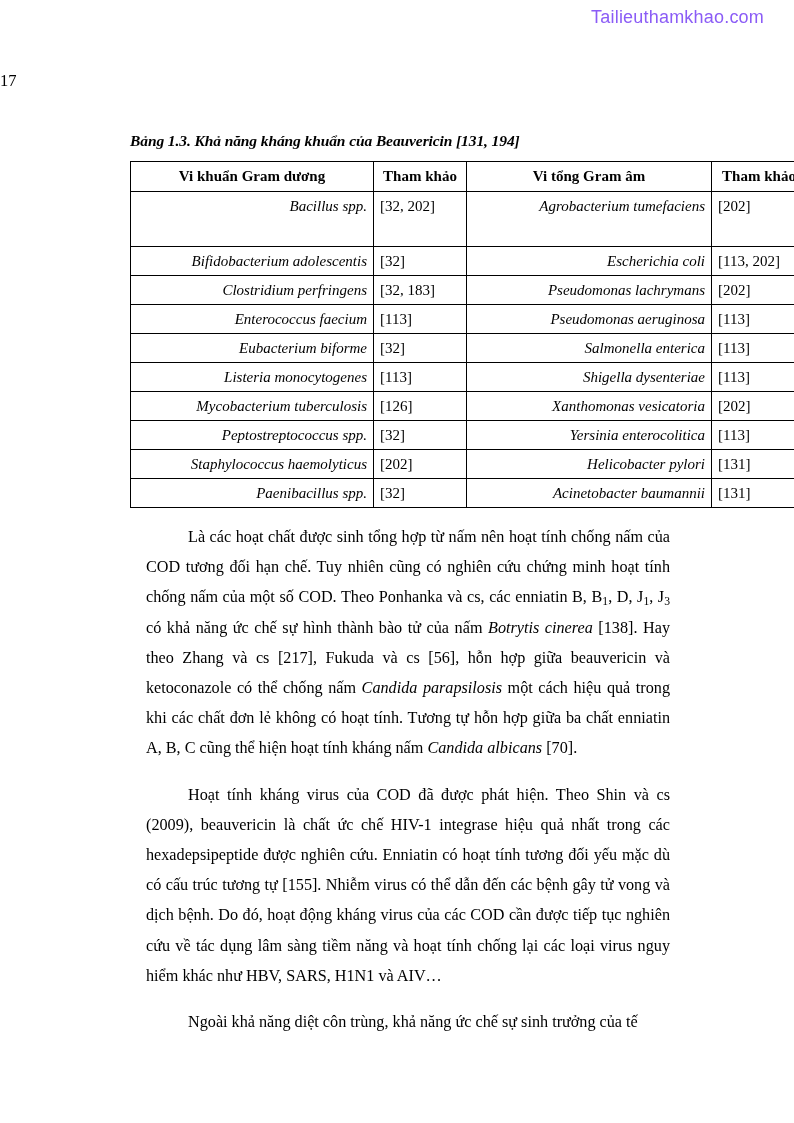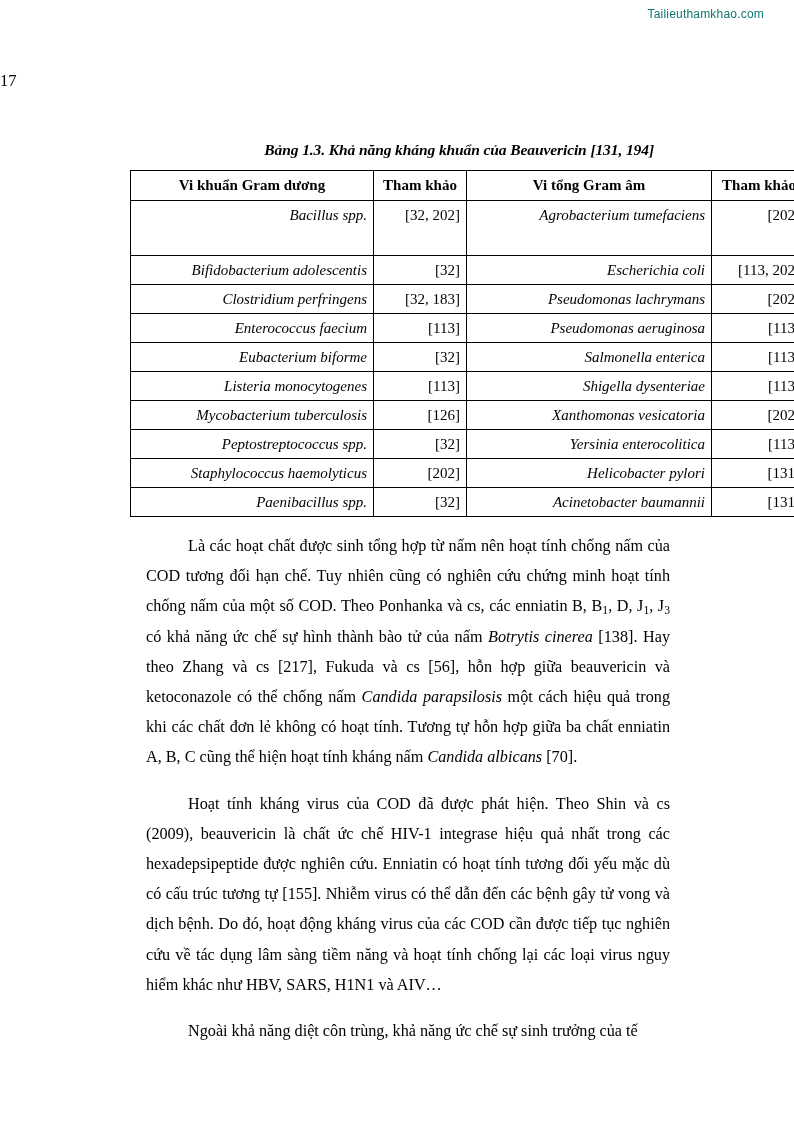--- a/index.html
+++ b/index.html
@@ -20,23 +20,23 @@
     position: absolute;
     inset: 0;
   }
 
   
   .watermark {
     position: absolute;
     top: 7px;
     right: 30px;
     font-family: "Liberation Sans", sans-serif;
-    font-size: 12px;
+    font-size: 18px;
     letter-spacing: 0.2px;
-    color: #0f766e;
+    color: #8b5cf6;
     white-space: nowrap;
   }
 
   
   .page-number {
     position: absolute;
     top: 71px;
     left: 0;
     width: 794px;
     text-align: left;
@@ -49,23 +49,23 @@
     position: absolute;
     top: 124px;
     left: 130px;
     width: 524px;
   }
 
   .table-caption {
     font-weight: bold;
     font-style: italic;
     font-size: 15.5px;
-    text-align: right;
+    text-align: left;
     line-height: 20px;
-    margin: 16px 0 10px 0;
+    margin: 7px 0 10px 0;
     letter-spacing: -0.1px;
   }
 
   
   table.data-table {
     border-collapse: collapse;
     width: 624px;
     margin-left: 0px;
     table-layout: fixed;
     font-size: 15px;
@@ -86,21 +86,21 @@
   th.col-name { width: 230px; }
   th.col-ref  { width: 80px; }
   th.col-name2{ width: 232px; }
   th.col-ref2 { width: 82px; }
 
   td.organism {
     font-style: italic;
     text-align: right;
   }
   td.ref {
-    text-align: right;
+    text-align: left;
     font-style: normal;
   }
   td.tall { height: 48px; }
 
   
   .body-text {
     margin: 16px;
     padding: 0;
     width: 524px;
     font-size: 16.2px;

